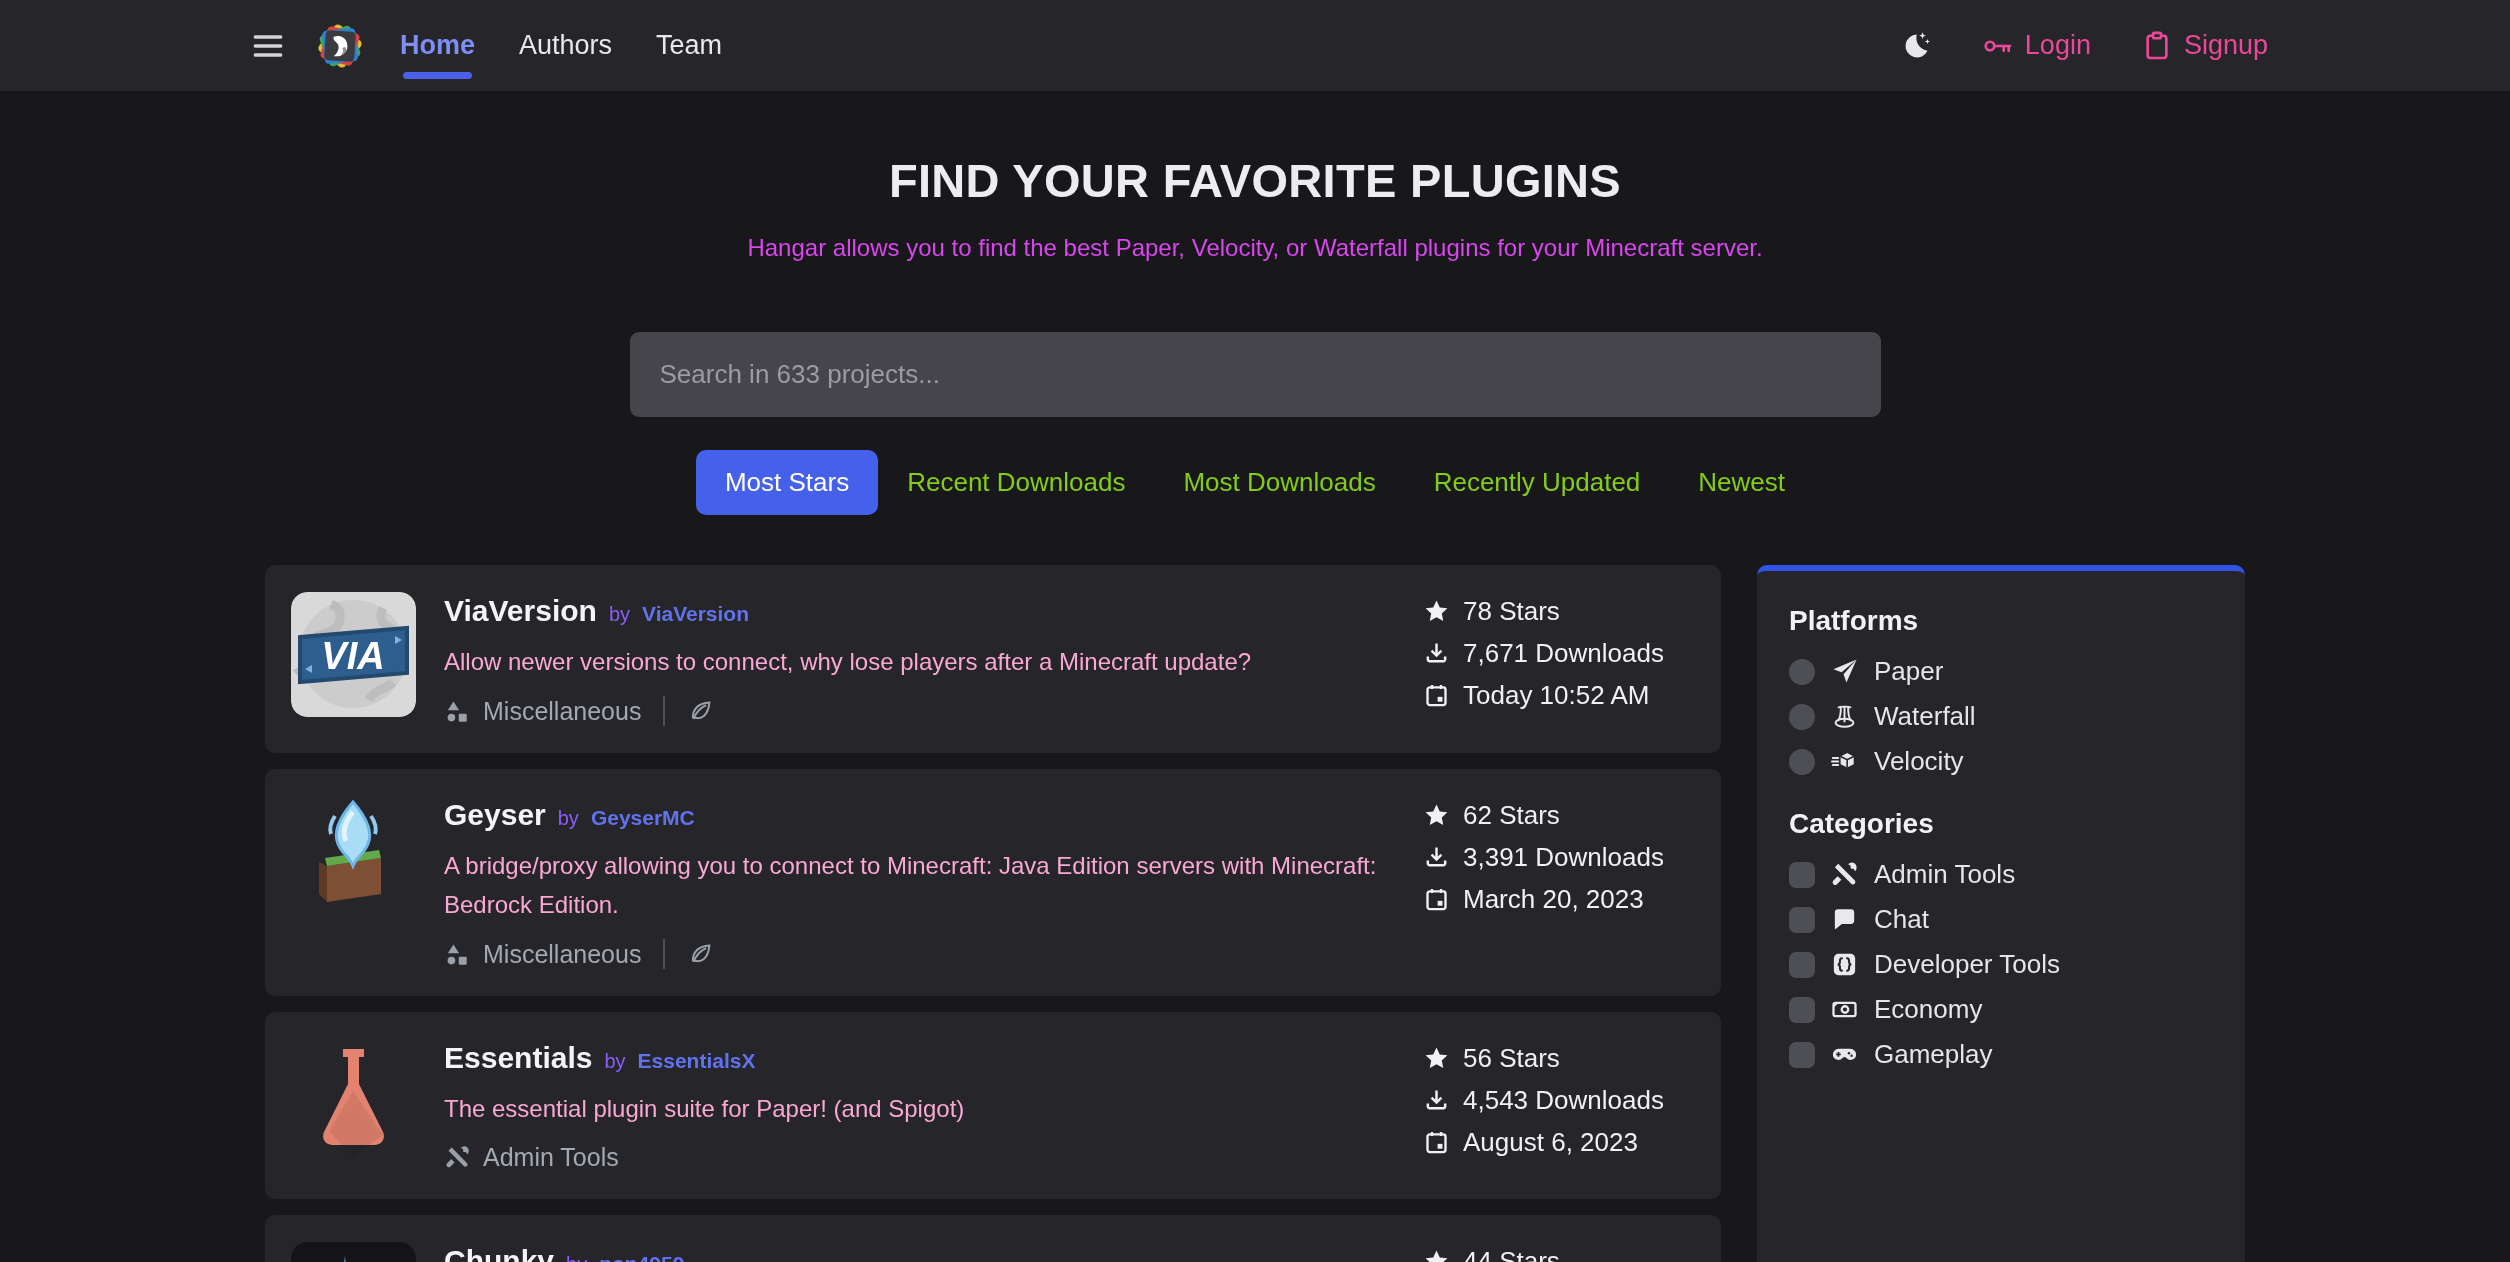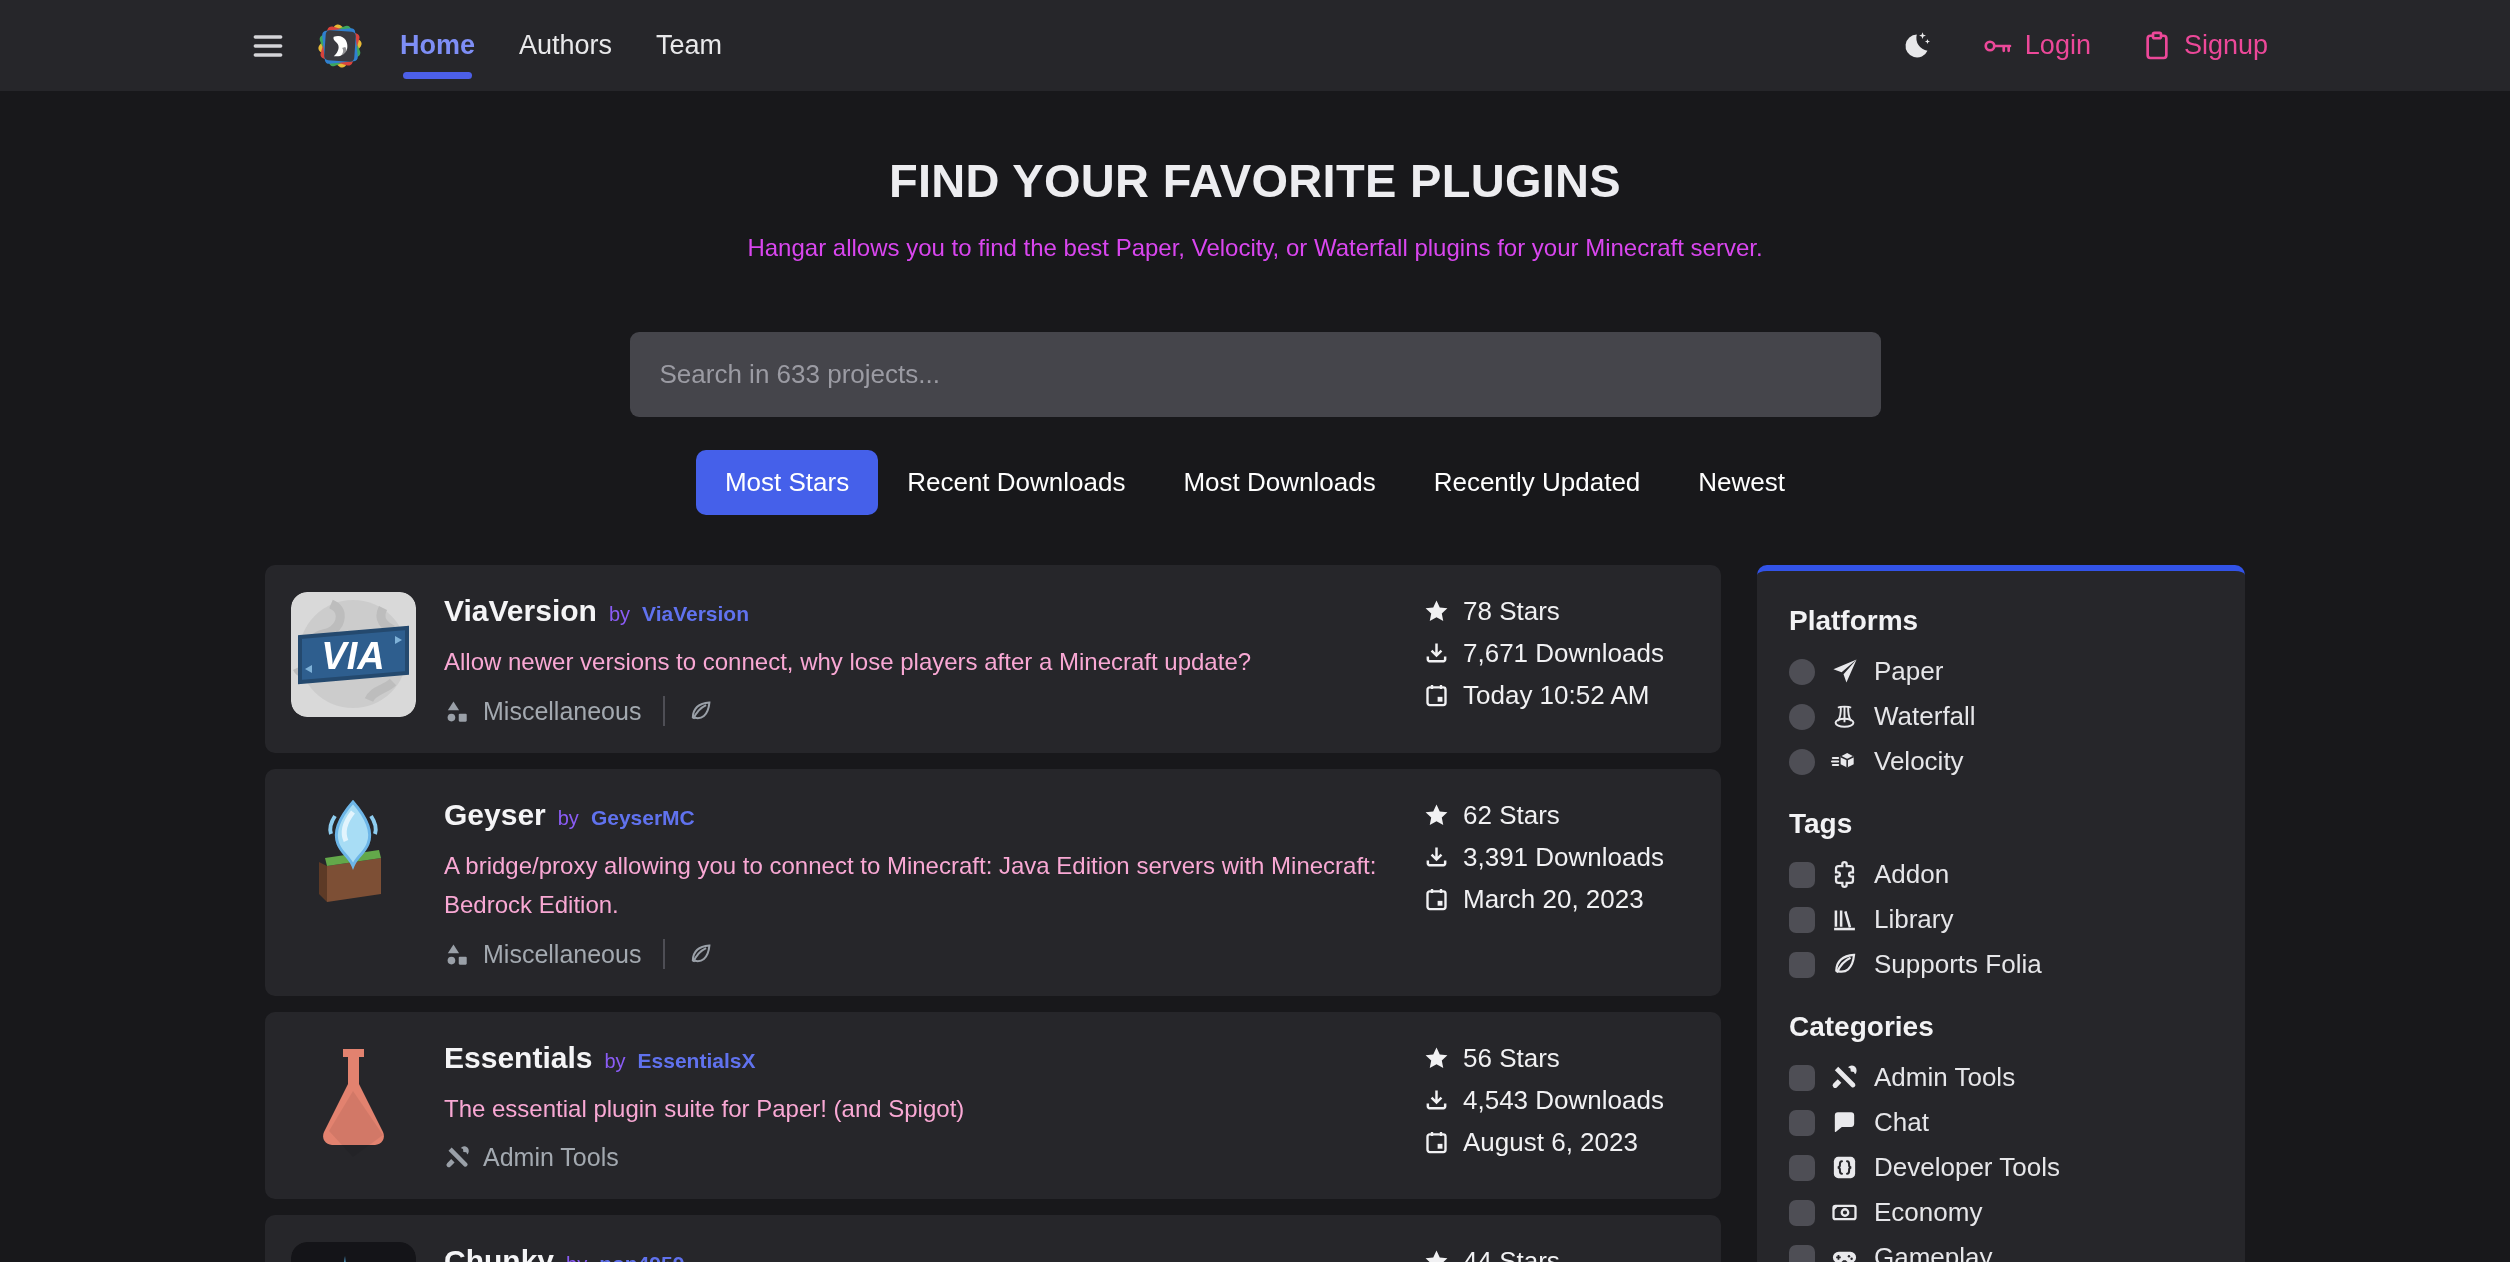--- a/index.html
+++ b/index.html
@@ -39,21 +39,21 @@
   .search-input {
     width: 100%; height: 85px; border: none; outline: none;
     background: #45454b; border-radius: 9px;
     padding: 0 30px; font-size: 26px; color: #e6e6e9;
     font-family: "Liberation Sans", sans-serif;
   }
   .search-input::placeholder { color: #9b9ba3; }
 
   
   .tabs { margin-top: 33px; display: flex; justify-content: center; font-size: 26px; }
-  .tab { padding: 17px 29px; border-radius: 10px; color: #ffffff; cursor: pointer; white-space: nowrap; }
+  .tab { padding: 17px 29px; border-radius: 10px; color: #84cc16; cursor: pointer; white-space: nowrap; }
   .tab.active { background: #4560ea; color: #fff; }
 
   
   main { width: 1980px; margin: 50px auto 0; display: flex; gap: 36px; align-items: flex-start; }
   .cards { width: 1456px; display: flex; flex-direction: column; gap: 16px; }
   .card {
     background: #26262a; border-radius: 10px;
     padding: 27px 26px; display: flex; gap: 28px; cursor: pointer;
   }
   .proj-icon { width: 125px; height: 125px; border-radius: 16px; flex: none; overflow: hidden; }
@@ -428,44 +428,20 @@
       </div>
       <div class="f-row">
         <span class="radio"></span>
         <svg>
             <use href="#i-velocity"></use>
           </svg>
         <span>Velocity</span>
       </div>
     </div>
 
-    <div class="f-section">
-      <div class="f-title">Tags</div>
-      <div class="f-row">
-        <span class="checkbox"></span>
-        <svg>
-            <use href="#i-puzzle"></use>
-          </svg>
-        <span>Addon</span>
-      </div>
-      <div class="f-row">
-        <span class="checkbox"></span>
-        <svg>
-            <use href="#i-books"></use>
-          </svg>
-        <span>Library</span>
-      </div>
-      <div class="f-row">
-        <span class="checkbox"></span>
-        <svg>
-            <use href="#i-leaf"></use>
-          </svg>
-        <span>Supports Folia</span>
-      </div>
-    </div>
 
     <div class="f-section">
       <div class="f-title">Categories</div>
       <div class="f-row">
         <span class="checkbox"></span>
         <svg>
             <use href="#i-tools"></use>
           </svg>
         <span>Admin Tools</span>
       </div>

